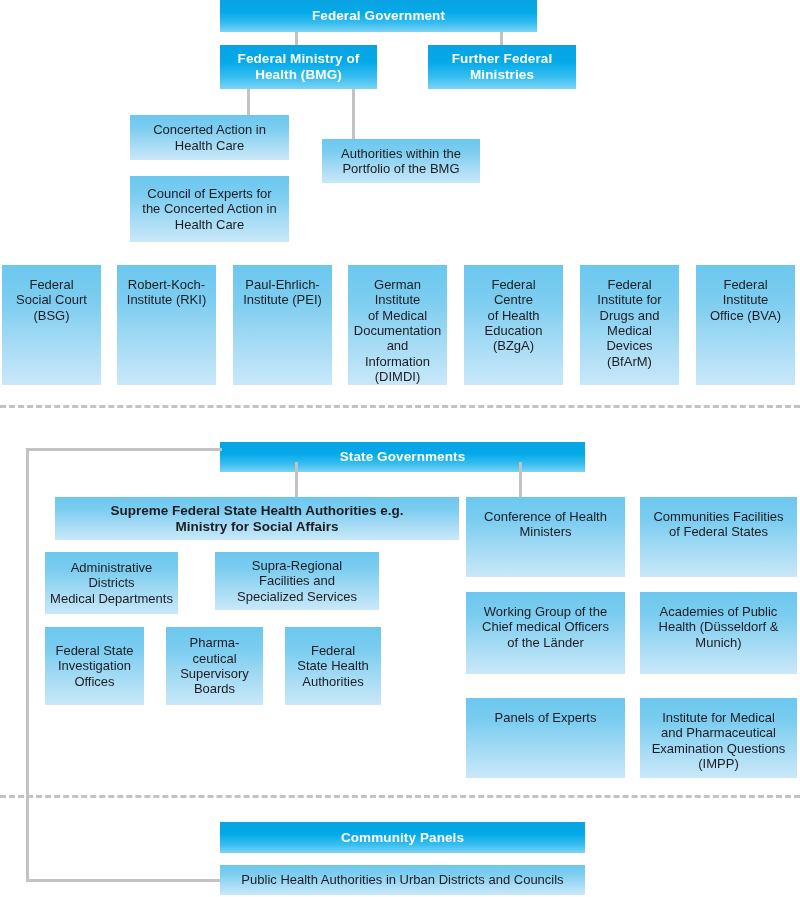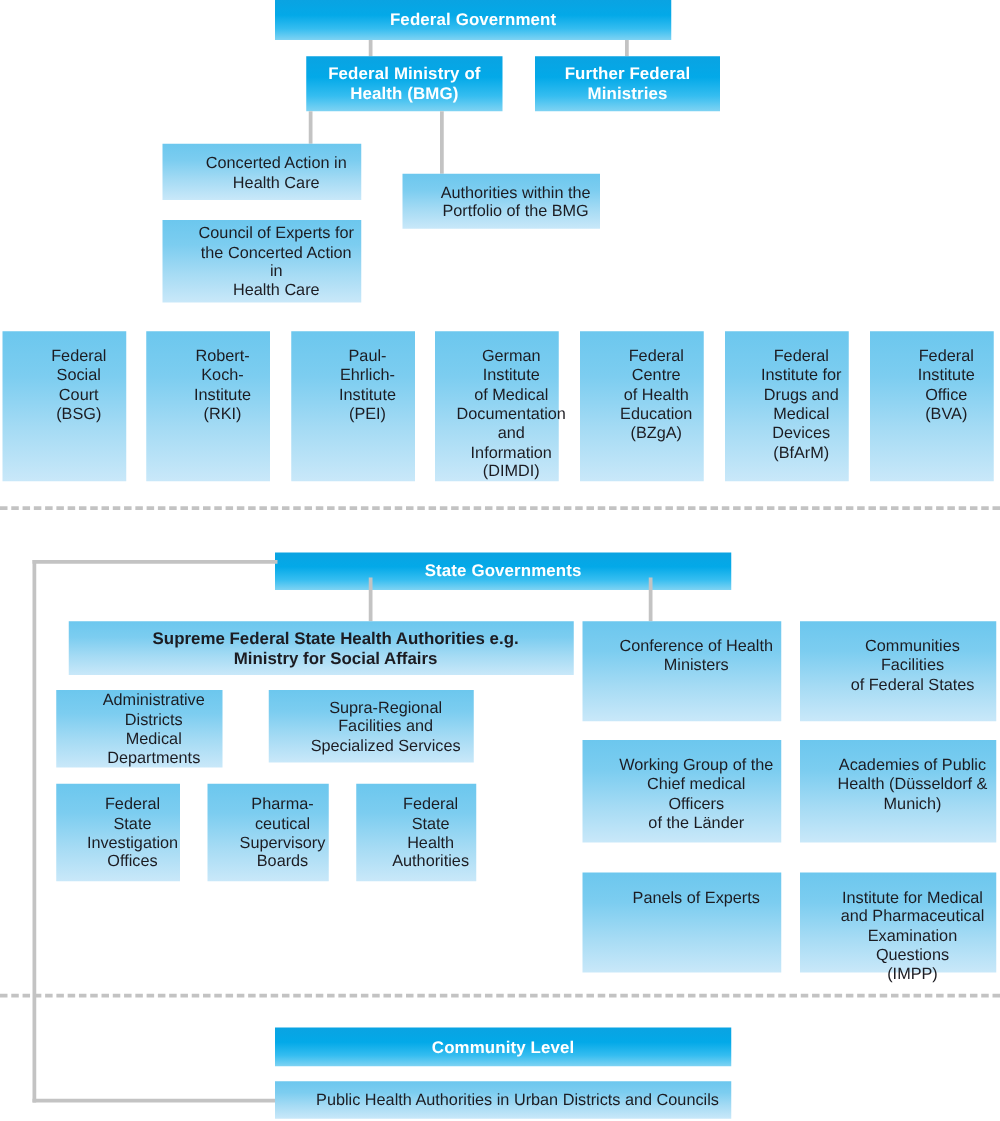--- a/index.html
+++ b/index.html
@@ -59,21 +59,20 @@
     color: #ffffff;
     font-weight: bold;
     font-size: 13.5px;
     letter-spacing: .1px;
   }
 
   
   .box.pale {
     background: linear-gradient(to bottom, #6cc7ee 0%, #7ccdf0 30%, #a5dbf4 65%, #c9e8f9 100%);
     color: #1c1c22;
-    padding-left: 28px;
   }
 
   
   .box.pale-bold {
     font-weight: bold;
     font-size: 13.5px;
   }
 
   .box.top-align {
     align-items: flex-start;
@@ -91,21 +90,21 @@
 <div id="chart">
 
   <div class="conn conn-v" style="left:295px; top:31px; height:14px;"></div>
 
   <div class="conn conn-v" style="left:500px; top:31px; height:14px;"></div>
 
   <div class="box header" style="left:220px; top:0px; width:317px; height:32px;">
     <span class="box-label">Federal Government</span>
   </div>
 
-  <div class="box header" style="left:220px; top:45px; width:157px; height:44px;margin-left:25px;">
+  <div class="box header" style="left:220px; top:45px; width:157px; height:44px;">
     <span class="box-label">Federal Ministry of
 Health (BMG)</span>
   </div>
 
   <div class="box header" style="left:428px; top:45px; width:148px; height:44px;">
     <span class="box-label">Further Federal
 Ministries</span>
   </div>
 
   <div class="conn conn-v" style="left:247px; top:89px; height:26px;"></div>
@@ -253,20 +252,20 @@
   <div class="box pale top-align" style="left:640px; top:698px; width:157px; height:80px;">
     <span class="box-label">Institute for Medical
 and Pharmaceutical
 Examination Questions
 (IMPP)</span>
   </div>
 
   <div class="divider" style="top:795px;"></div>
 
   <div class="box header" style="left:220px; top:822px; width:365px; height:31px;">
-    <span class="box-label">Community Level</span>
+    <span class="box-label">Community Panels</span>
   </div>
 
   <div class="box pale" style="left:220px; top:865px; width:365px; height:30px;">
     <span class="box-label">Public Health Authorities in Urban Districts and Councils</span>
   </div>
 
 </div>
 
 </body></html>

